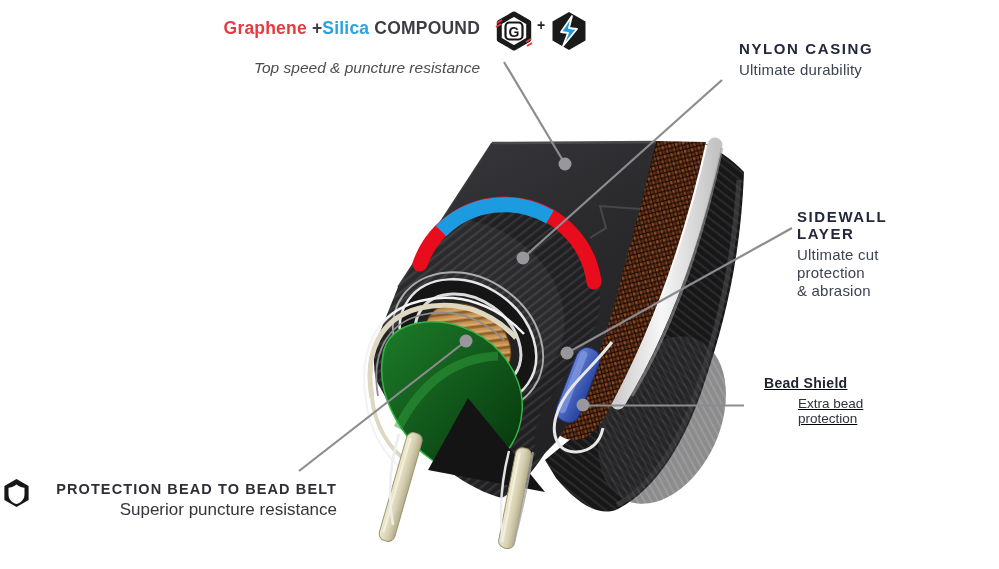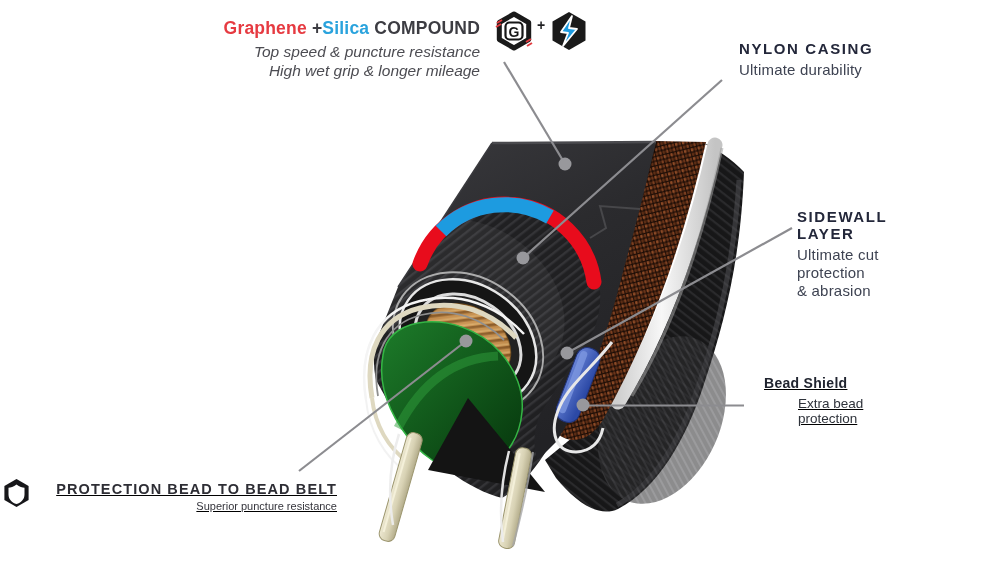--- a/index.html
+++ b/index.html
@@ -6,36 +6,36 @@
   .canvas{position:relative;width:910px;height:569px;background:#ffffff;overflow:hidden;
           font-family:"Liberation Sans",sans-serif;}
   .stage{position:absolute;left:0;top:0;width:999px;height:569px;}
   .label{position:absolute;}
   
   .compound{top:18px;left:158px;width:322px;text-align:right;}
   .compound .title{font-size:17.5px;font-weight:bold;letter-spacing:.2px;line-height:20px;}
   .c-red{color:#e63a41;}
   .c-blue{color:#2aa3dd;}
   .c-dark{color:#3c3c42;}
-  .compound .desc{font-style:italic;color:#4c4c52;font-size:15.5px;line-height:19px;margin-top:4px;}
+  .compound .desc{font-style:italic;color:#4c4c52;font-size:15.5px;line-height:19px;margin-top:20px;}
   
   .icons{position:absolute;top:8px;left:494px;display:flex;align-items:center;gap:3px;}
   .plus-sign{font-weight:bold;font-size:14px;color:#1f1f22;margin-top:-12px;}
   
   .nylon{top:40px;left:739px;}
   .h-title{font-size:15px;font-weight:bold;color:#23273a;letter-spacing:1.6px;line-height:17px;}
   .h-sub{font-size:15px;color:#3e4352;margin-top:4px;letter-spacing:.2px;line-height:18px;}
   .sidewall{top:208px;left:797px;}
   .beadshield{top:375px;left:764px;text-decoration:underline;}
   .bs-title{font-size:14px;font-weight:bold;color:#20242f;letter-spacing:.3px;}
   .bs-sub{font-size:13.5px;color:#2e323a;margin-top:5px;margin-left:34px;}
   
-  .belt{top:481px;left:37px;width:300px;text-align:right;text-decoration:underline;}
+  .belt{top:481px;left:37px;width:300px;text-align:right;}
   .belt-title{font-size:14.5px;font-weight:bold;color:#2e2e35;letter-spacing:1.1px;white-space:nowrap;}
-  .belt-sub{font-size:11px;color:#35353c;margin-top:3px;letter-spacing:0;}
+  .belt-sub{font-size:17px;color:#35353c;margin-top:3px;letter-spacing:0;}
   .belt-badge{position:absolute;top:478px;left:3px;}
 </style>
 </head>
 <body>
 
 <div class="canvas">
 
   <svg class="stage" viewBox="0 0 999 569">
     <defs>
       <pattern id="carbonL" width="7" height="7" patternUnits="userSpaceOnUse" patternTransform="rotate(-38)">
@@ -182,21 +182,20 @@
       <circle cx="567" cy="353" r="6.5"></circle>
       <circle cx="583" cy="405" r="6.5"></circle>
       <circle cx="466" cy="341" r="6.5"></circle>
     </g>
   </svg>
 
   <div class="label compound">
     <div class="title"><span class="c-red">Graphene</span><span class="c-dark"> +</span><span class="c-blue">Silica</span><span class="c-dark"> COMPOUND</span></div>
     <div class="desc">
       <div>Top speed &amp; puncture resistance</div>
-      <div>High wet grip &amp; longer mileage</div>
     </div>
   </div>
 
   <div class="icons">
     <svg width="40" height="44" viewBox="0 0 40 44">
       <polygon points="20,5 34.7,13.5 34.7,30.5 20,39 5.3,30.5 5.3,13.5" fill="none" stroke="#1a1a1a" stroke-width="5" stroke-linejoin="round"></polygon>
       <rect x="11.5" y="13.5" width="17" height="17" rx="4" fill="none" stroke="#161616" stroke-width="2.2"></rect>
       <text x="20" y="28" text-anchor="middle" font-size="14" font-weight="bold" fill="#161616" font-family="Liberation Sans, sans-serif">G</text>
       <g stroke="#e23b40" stroke-width="2">
         <line x1="3" y1="14" x2="8" y2="11"></line>

